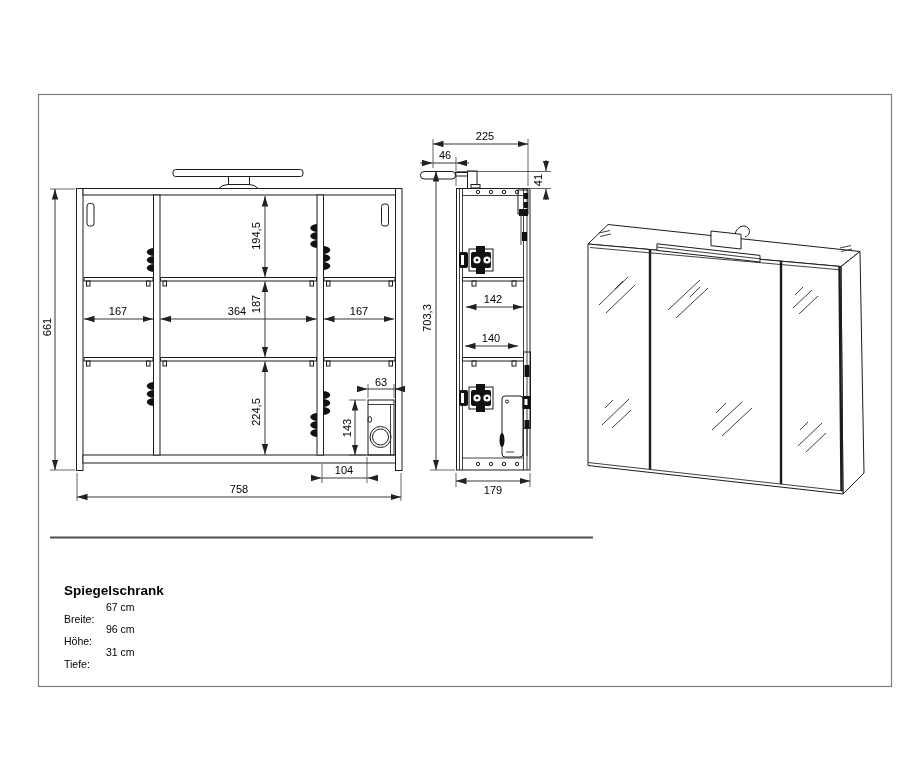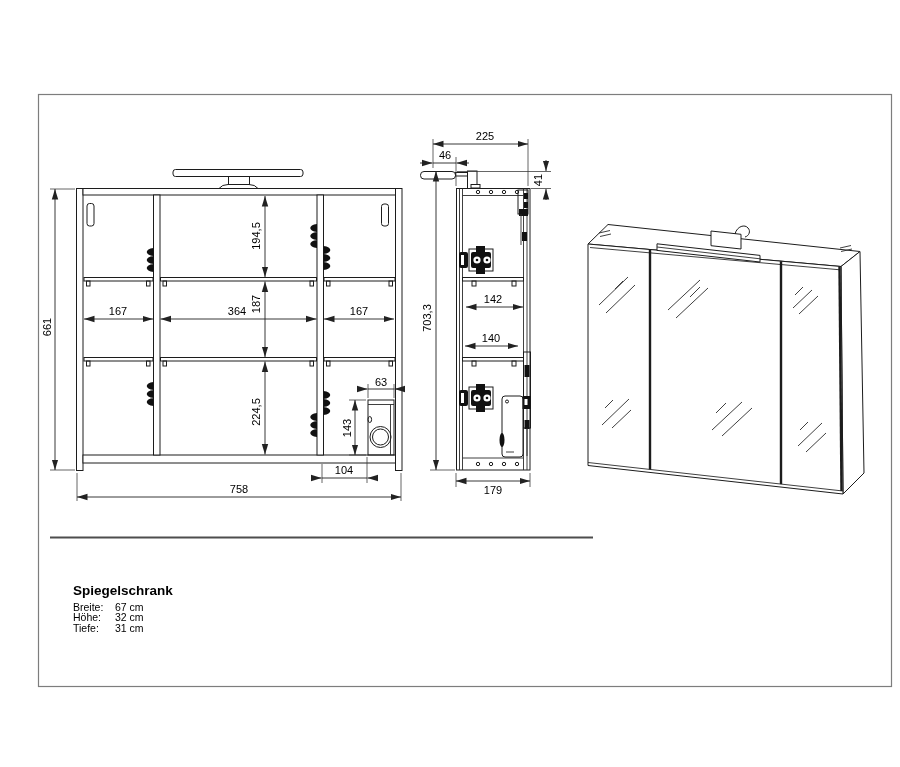--- a/index.html
+++ b/index.html
@@ -6,24 +6,24 @@
   body{width:900px;height:767px;position:relative;font-family:"Liberation Sans",sans-serif;}
   svg.drawing{position:absolute;left:0;top:0;}
   svg .struct{stroke:#1c1c1c;stroke-width:1;fill:#ffffff;}
   svg .strokeonly{stroke:#1c1c1c;stroke-width:1;fill:none;}
   svg .thin{stroke:#2a2a2a;stroke-width:0.9;fill:none;}
   svg .dim{stroke:#222222;stroke-width:0.9;fill:none;}
   svg .ext{stroke:#333333;stroke-width:0.75;fill:none;}
   svg .blk{fill:#111111;stroke:none;}
   svg .thick{stroke:#1c1c1c;stroke-width:2.4;fill:none;}
   svg text{font-family:"Liberation Sans",sans-serif;font-size:11px;fill:#000;}
-  .specs{position:absolute;left:73px;top:583px;color:#000;}
+  .specs{position:absolute;left:64px;top:583px;color:#000;}
   .specs .title{font-size:13.5px;font-weight:bold;margin:0 0 4px 0;}
   .spec-row{display:flex;font-size:10.5px;line-height:10.4px;}
-  .spec-label{width:42px;}
+  .spec-label{width:42px;margin-top:12px;}
 </style>
 </head>
 <body>
 
 <svg class="drawing" width="900" height="767" viewBox="0 0 900 767">
   <defs>
     <marker id="arw" markerUnits="userSpaceOnUse" markerWidth="11" markerHeight="8" refX="10.5" refY="4" orient="auto-start-reverse">
       <path d="M0,0.8 L10.5,4 L0,7.2 Z" fill="#222222"></path>
     </marker>
   </defs>
@@ -300,19 +300,19 @@
 </svg>
 
 <div class="specs">
   <div class="title">Spiegelschrank</div>
   <div class="spec-row">
     <span class="spec-label">Breite:</span>
     <span class="spec-value">67 cm</span>
   </div>
   <div class="spec-row">
     <span class="spec-label">Höhe:</span>
-    <span class="spec-value">32 cm</span>
+    <span class="spec-value">96 cm</span>
   </div>
   <div class="spec-row">
     <span class="spec-label">Tiefe:</span>
     <span class="spec-value">31 cm</span>
   </div>
 </div>
 
 </body></html>

